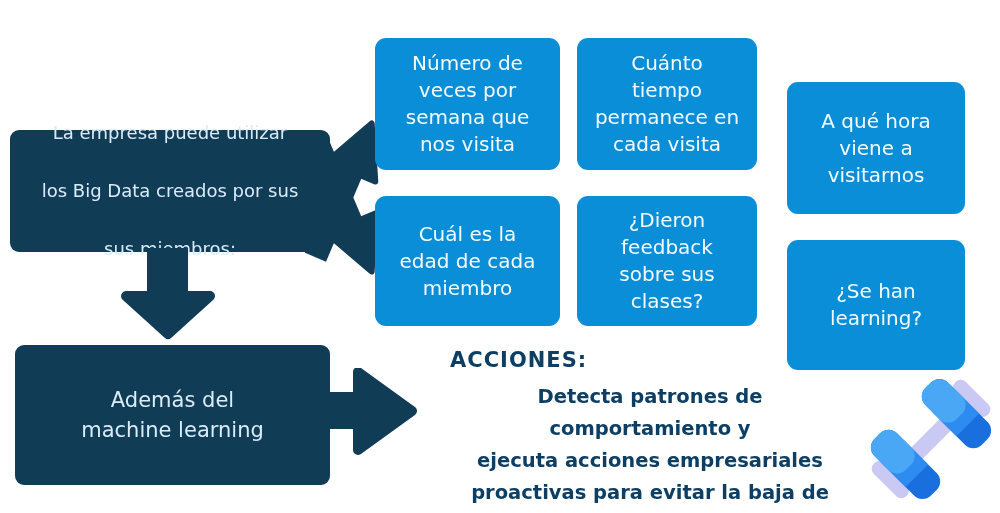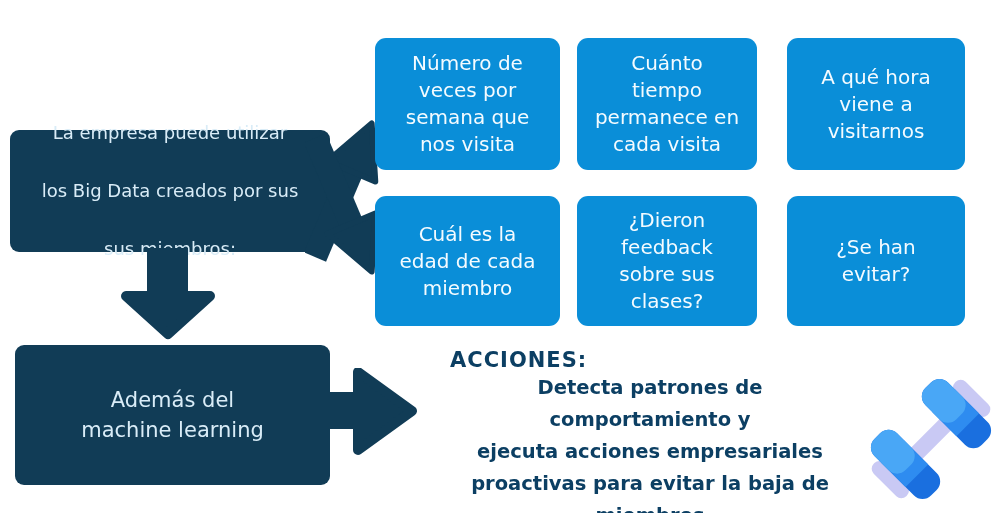--- a/index.html
+++ b/index.html
@@ -21,29 +21,29 @@
   .blue-box{
     position:absolute;background:#0a8ed8;border-radius:11px;
     display:flex;align-items:center;justify-content:center;
     color:#f4fbff;text-align:center;font-size:20px;line-height:27px;
     padding:0 17px;box-sizing:border-box;
   }
   .r1{top:38px;height:132px;}
   .r2{top:196px;height:130px;}
   .c1{left:375px;width:185px;}
   .c2{left:577px;width:180px;align-items:center;}
-  .c3{left:787px;width:178px;}
+  .c3{left:787px;width:178px;margin-top:44px;}
 
   .arrow-svg{position:absolute;}
 
   .actions{
     position:absolute;left:450px;top:348px;width:400px;
     color:#0c3f63;filter:blur(0.55px);
   }
-  .actions-heading{font-size:21px;font-weight:bold;letter-spacing:1px;}
+  .actions-heading{font-size:21px;font-weight:bold;letter-spacing:1px;margin-bottom:9px;}
   .actions-line{font-size:19.5px;font-weight:600;line-height:32px;text-align:center;}
 
   .dumbbell{position:absolute;left:862px;top:366px;}
 </style>
 </head>
 <body>
 
 <div class="stage">
 
   <div class="navy-box intro-box">
@@ -81,21 +81,21 @@
   <div class="blue-box r1 c3">
     <span>A qué hora viene a visitarnos</span>
   </div>
   <div class="blue-box r2 c1">
     <span>Cuál es la edad de cada miembro</span>
   </div>
   <div class="blue-box r2 c2">
     <span>¿Dieron feedback sobre sus clases?</span>
   </div>
   <div class="blue-box r2 c3">
-    <span>¿Se han evitar?</span>
+    <span>¿Se han learning?</span>
   </div>
 
   <div class="navy-box ml-box">
     <div>Además del</div>
     <div>machine learning</div>
   </div>
 
   <svg class="arrow-svg" style="left:328px;top:368px;" width="95" height="90" viewBox="0 0 95 90">
     <g fill="#113c56" stroke="#113c56" stroke-linejoin="round">
       <rect x="0" y="24" width="36" height="37" stroke="none"></rect>

